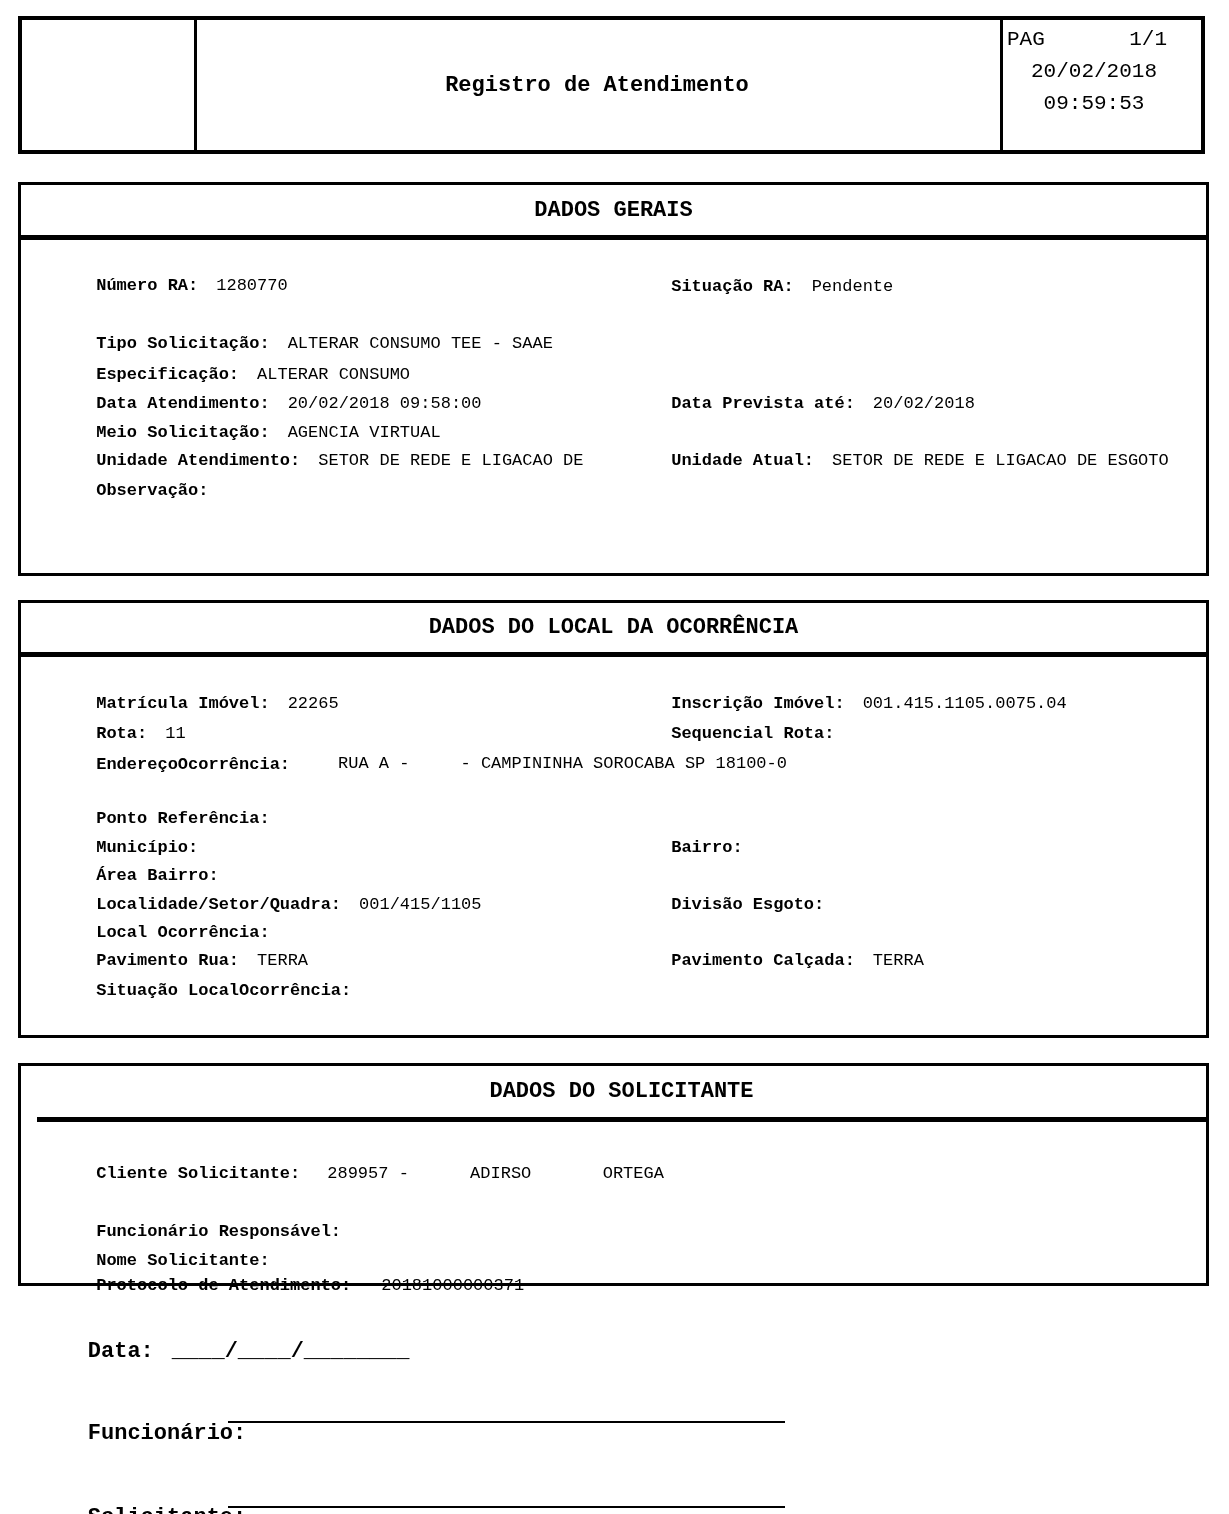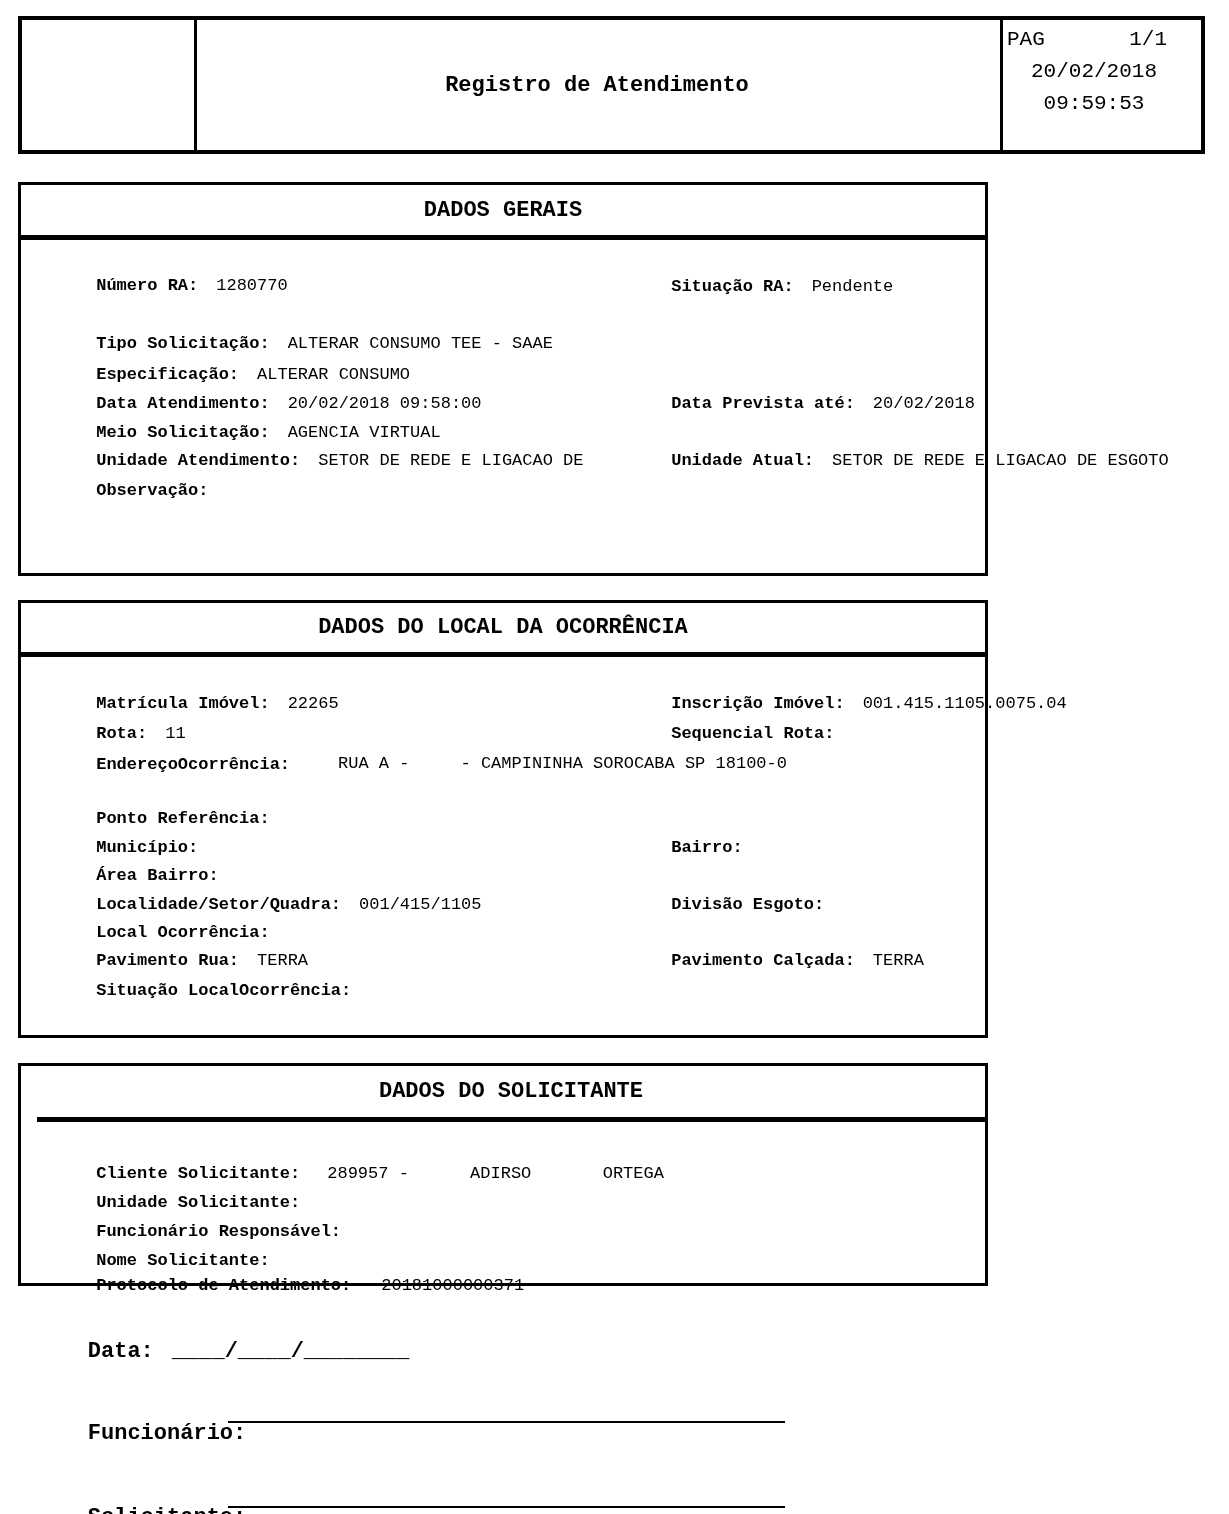--- a/index.html
+++ b/index.html
@@ -24,21 +24,21 @@
     display: flex; align-items: center; justify-content: center;
     font-size: 22px; font-weight: bold; white-space: pre;
   }
   #header-meta-cell { position: absolute; left: 981px; top: 0; width: 198px; height: 100%; font-size: 21px; }
   #pag-line { position: absolute; left: 4px; top: 8px; width: 160px; display: flex; justify-content: space-between; }
   #date-line { position: absolute; left: 0; top: 40px; width: 182px; text-align: center; }
   #time-line { position: absolute; left: 0; top: 72px; width: 182px; text-align: center; }
 
   
   .section {
-    position: absolute; left: 18px; width: 970px;
+    position: absolute; left: 18px; width: 1191px;
     border: 3px solid #000; box-sizing: border-box;
   }
   .section-title {
     display: flex; align-items: center; justify-content: center;
     border-bottom: 5px solid #000;
     font-size: 22px; font-weight: bold; white-space: pre;
   }
   #box-gerais      { top: 182px;  height: 394px; }
   #box-gerais .section-title      { height: 50px; }
   #box-local       { top: 600px;  height: 438px; }
@@ -184,23 +184,20 @@
     </div>
   </div>
 
   <div id="box-solicitante" class="section">
     <div class="section-title">DADOS DO SOLICITANTE</div>
 
     <div class="field" style="top:78px">
       <span class="lbl">Cliente Solicitante:</span><span class="val" style="margin-left:27px">289957 -      ADIRSO       ORTEGA</span>
     </div>
 
-    <div class="field" style="top:107px">
-      <span class="lbl">Unidade Solicitante:</span><span class="val"></span>
-    </div>
 
     <div class="field" style="top:136px">
       <span class="lbl">Funcionário Responsável:</span><span class="val"></span>
     </div>
 
     <div class="field" style="top:165px">
       <span class="lbl">Nome Solicitante:</span><span class="val"></span>
     </div>
 
     <div class="field" style="top:190px">

